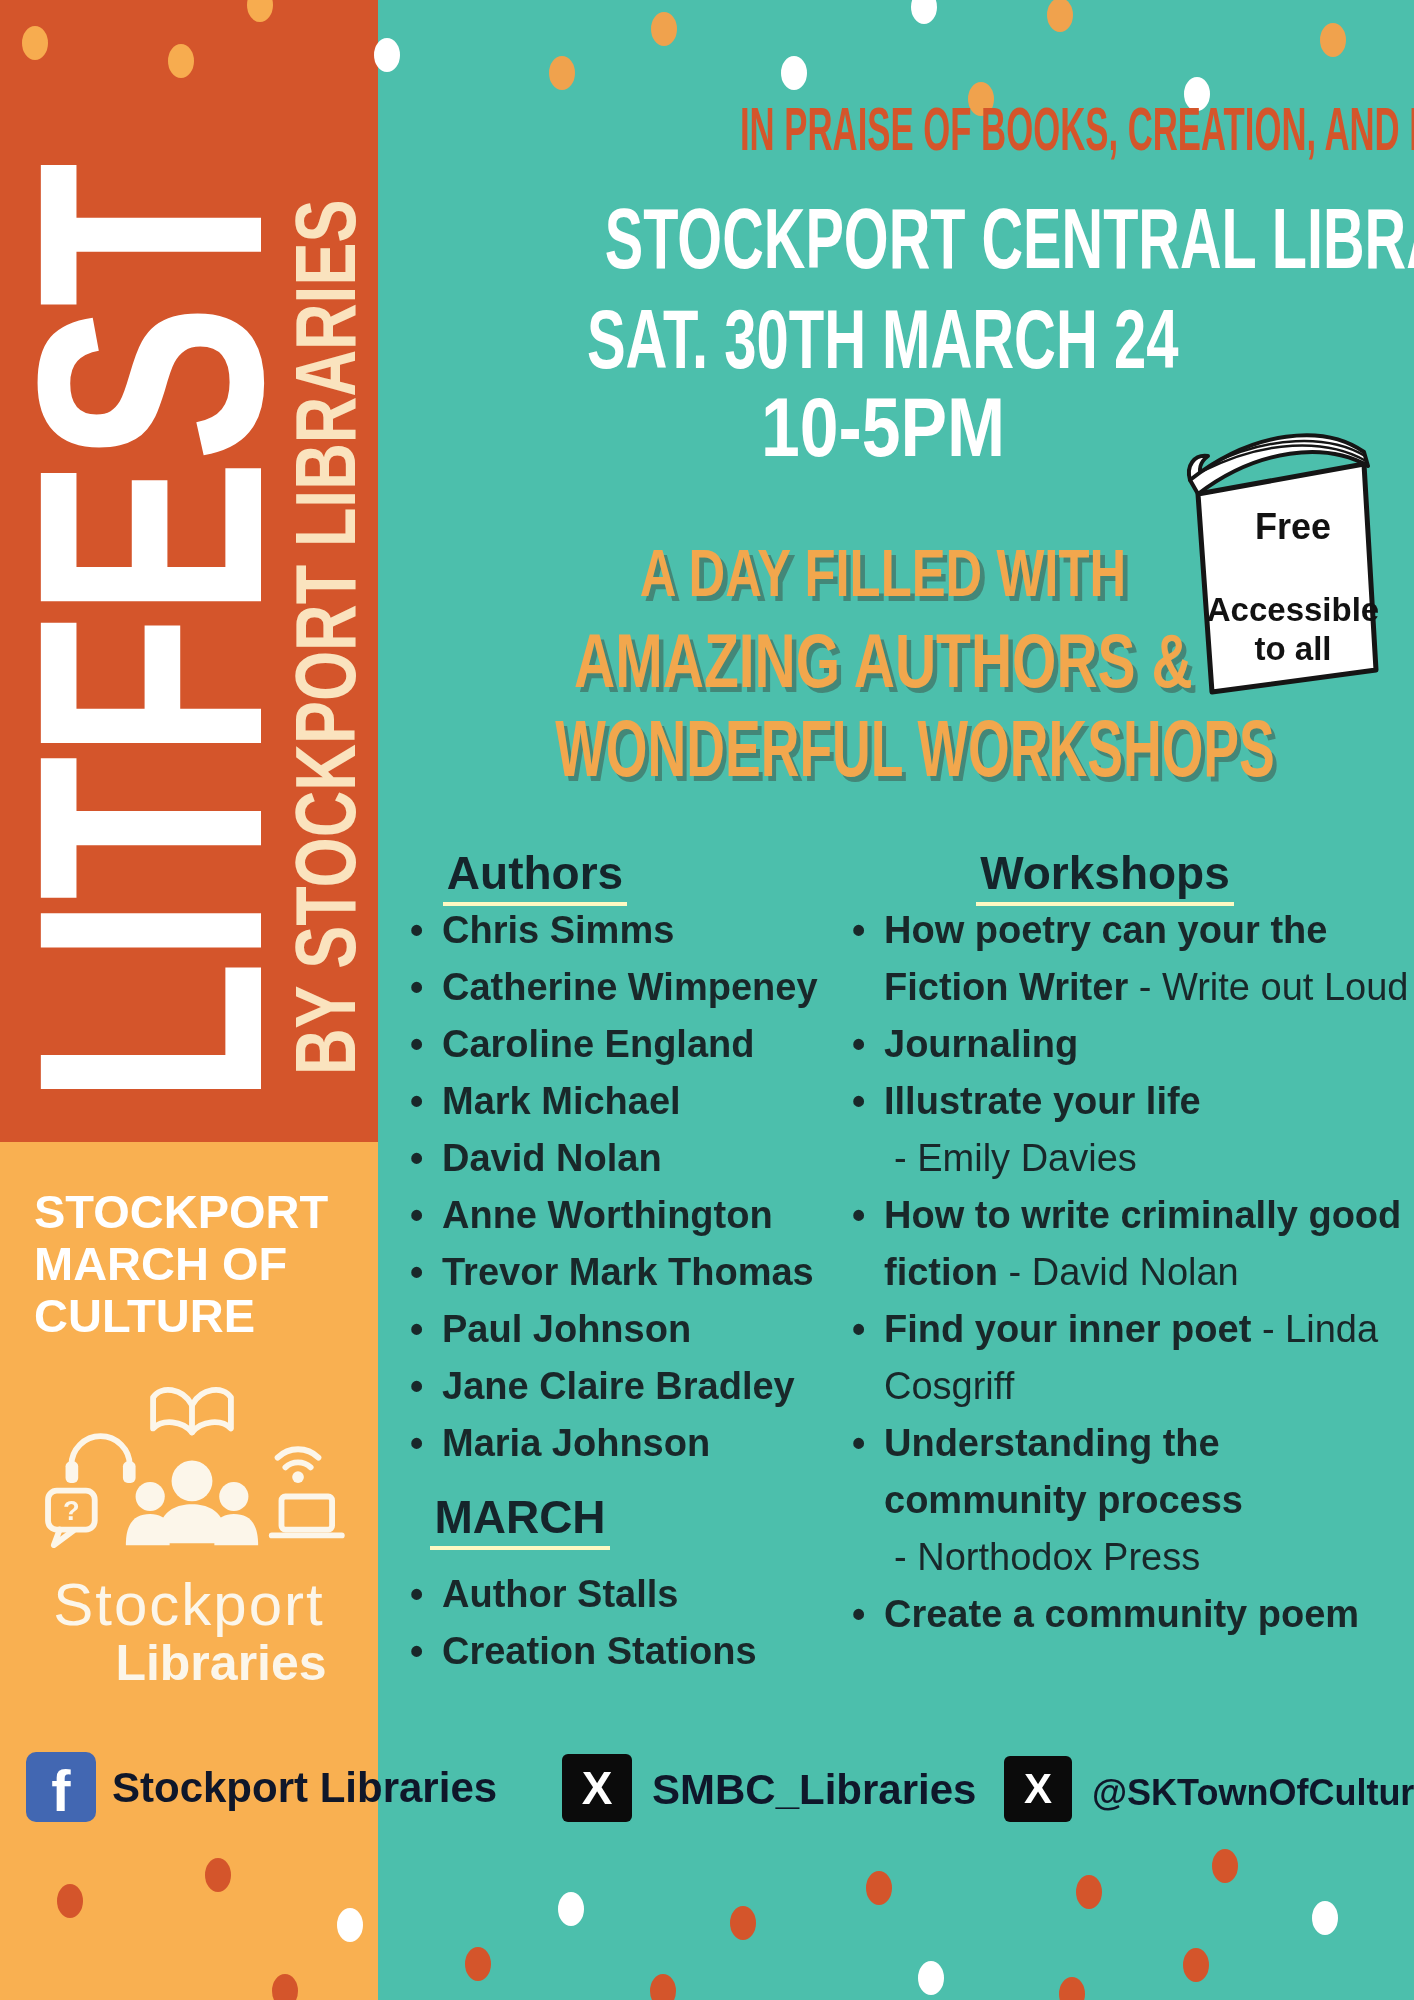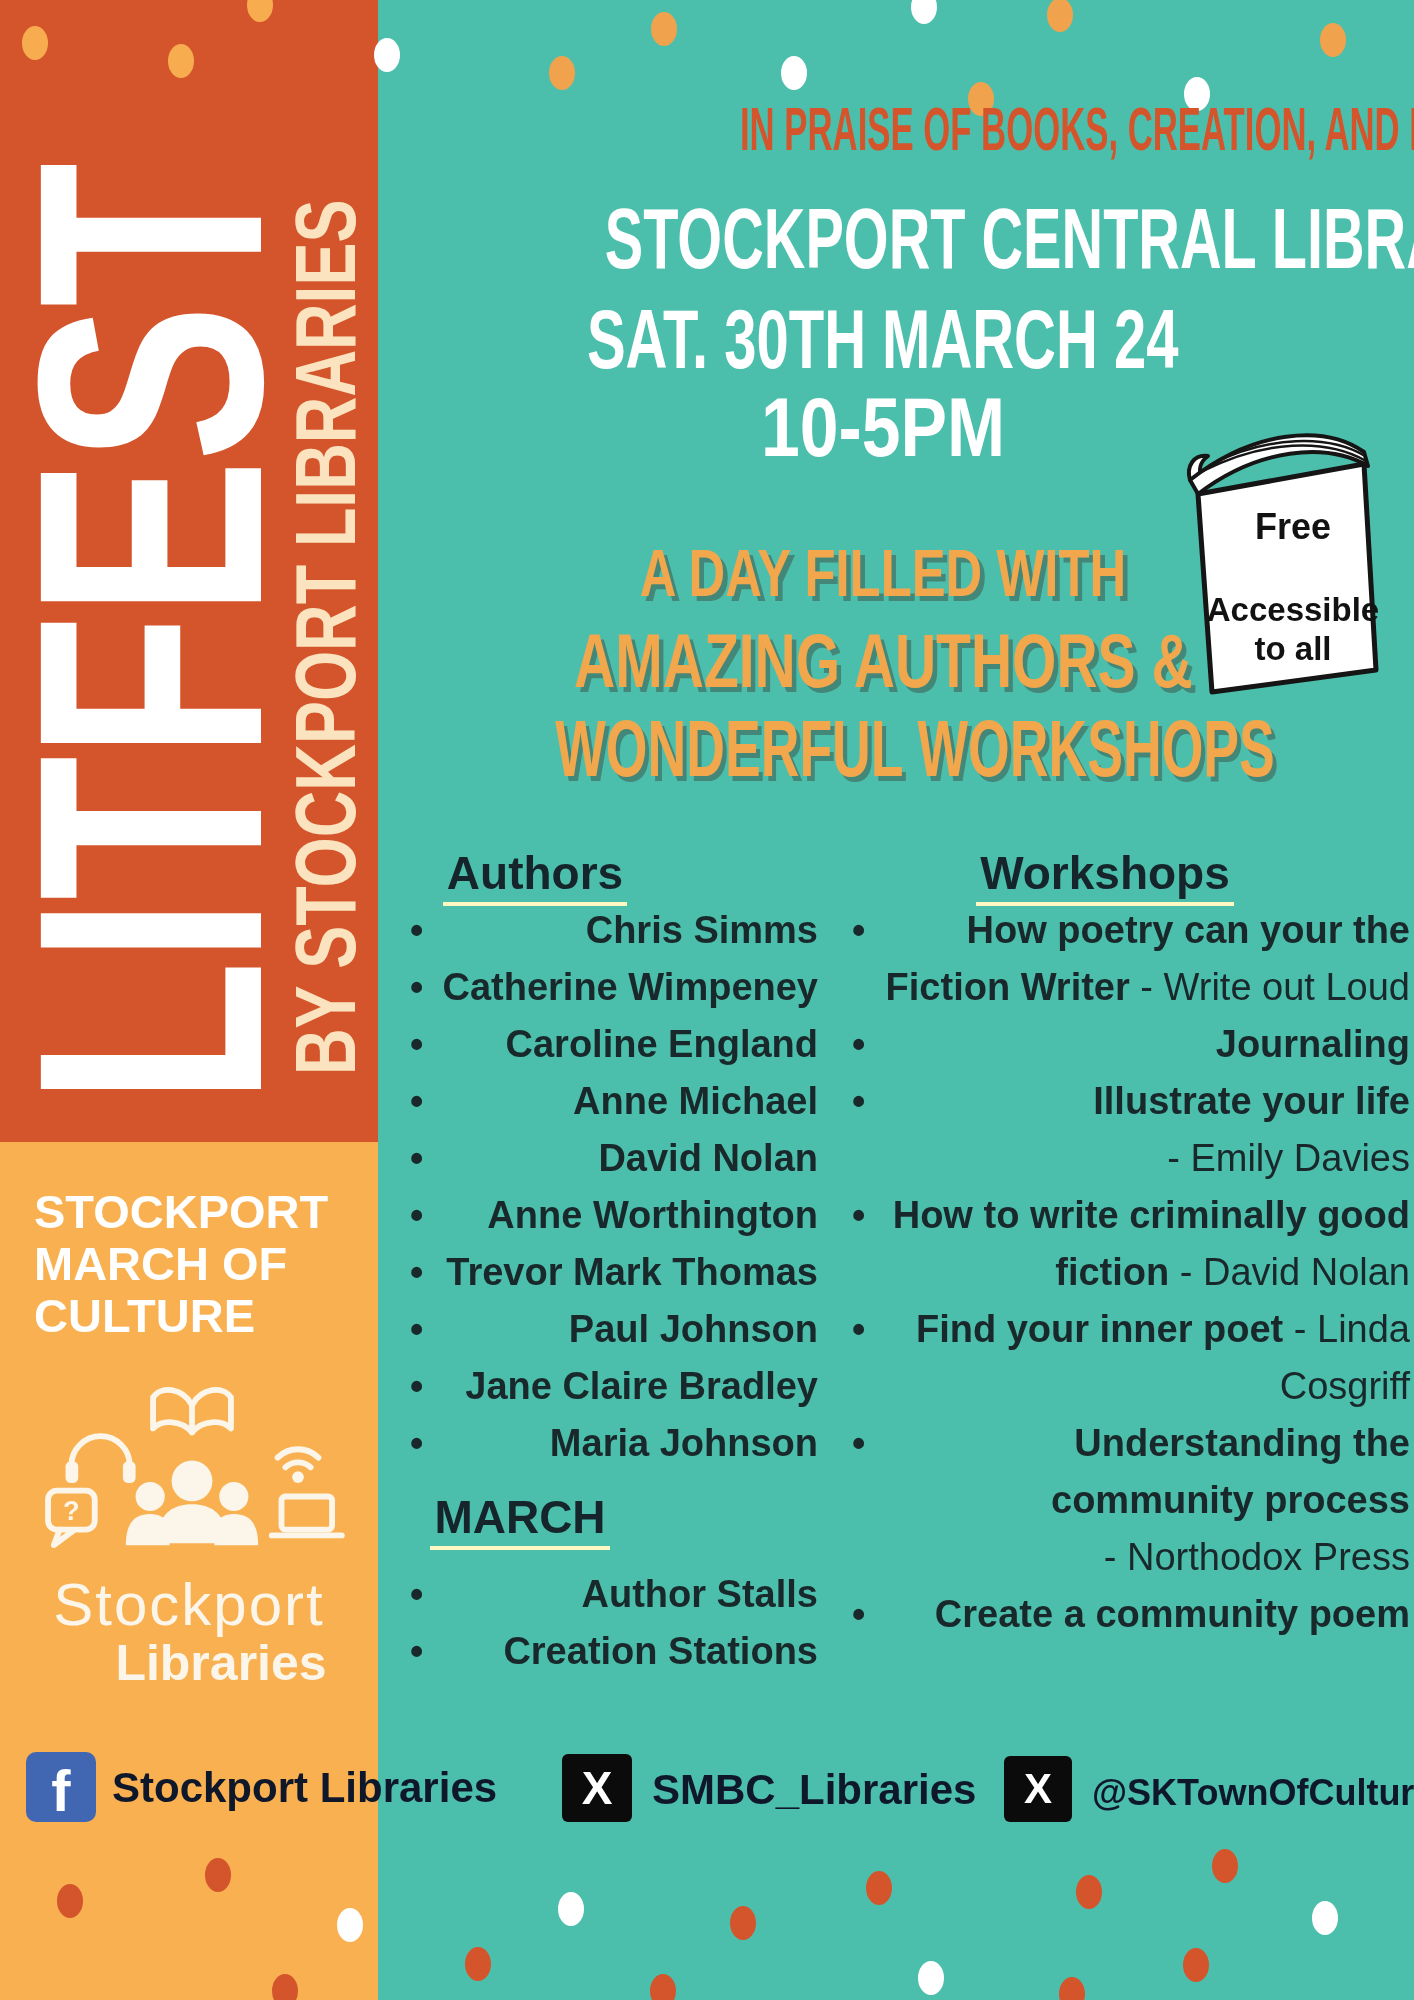--- a/index.html
+++ b/index.html
@@ -44,21 +44,21 @@
              font-size:36px;font-weight:bold;color:#121212;}
   .book-acc{position:absolute;left:42px;right:0;top:186px;text-align:center;
             font-size:33px;font-weight:bold;color:#121212;line-height:39px;}
   
   .sec-head{position:absolute;text-align:center;}
   .sec-head span{font-size:46px;font-weight:bold;color:#15252B;border-bottom:4px solid #fef9c3;
                  padding:0 4px 3px;}
   .authors-head{left:390px;top:846px;width:290px;}
   .works-head{left:885px;top:846px;width:440px;}
   .plus-head{left:420px;top:1490px;width:200px;}
-  ul.plain{margin:0;padding:0;list-style:none;text-align:right;}
+  ul.plain{margin:0;padding:0;list-style:none;}
   ul.plain li{position:relative;padding-left:34px;font-size:38px;line-height:57px;
               color:#19282A;font-weight:bold;}
   ul.plain li::before{content:"\2022";position:absolute;left:2px;top:0;}
   .authors-list{position:absolute;left:408px;top:902px;width:410px;}
   .plus-list{position:absolute;left:408px;top:1566px;width:410px;}
   .works-list{position:absolute;left:850px;top:902px;width:560px;}
   .works-list li{padding-left:40px;}
   .detail{font-weight:normal;}
   .detail.block{display:block;padding-left:10px;}
   
@@ -190,21 +190,21 @@
     </div>
   </div>
 
   <div class="sec-head authors-head">
     <span>Authors</span>
   </div>
   <ul class="plain authors-list">
     <li>Chris Simms</li>
     <li>Catherine Wimpeney</li>
     <li>Caroline England</li>
-    <li>Anne Michael</li>
+    <li>Mark Michael</li>
     <li>David Nolan</li>
     <li>Anne Worthington</li>
     <li>Trevor Mark Thomas</li>
     <li>Paul Johnson</li>
     <li>Jane Claire Bradley</li>
     <li>Maria Johnson</li>
   </ul>
 
   <div class="sec-head plus-head">
     <span>MARCH</span>

